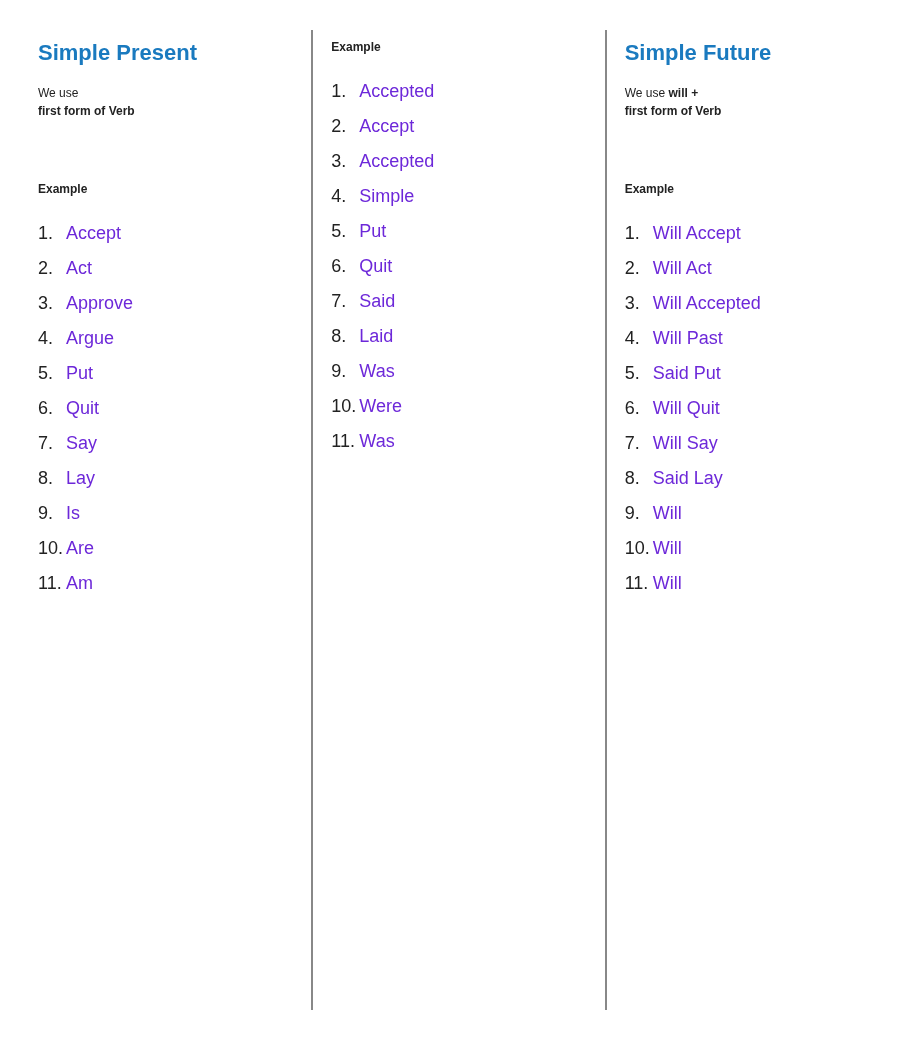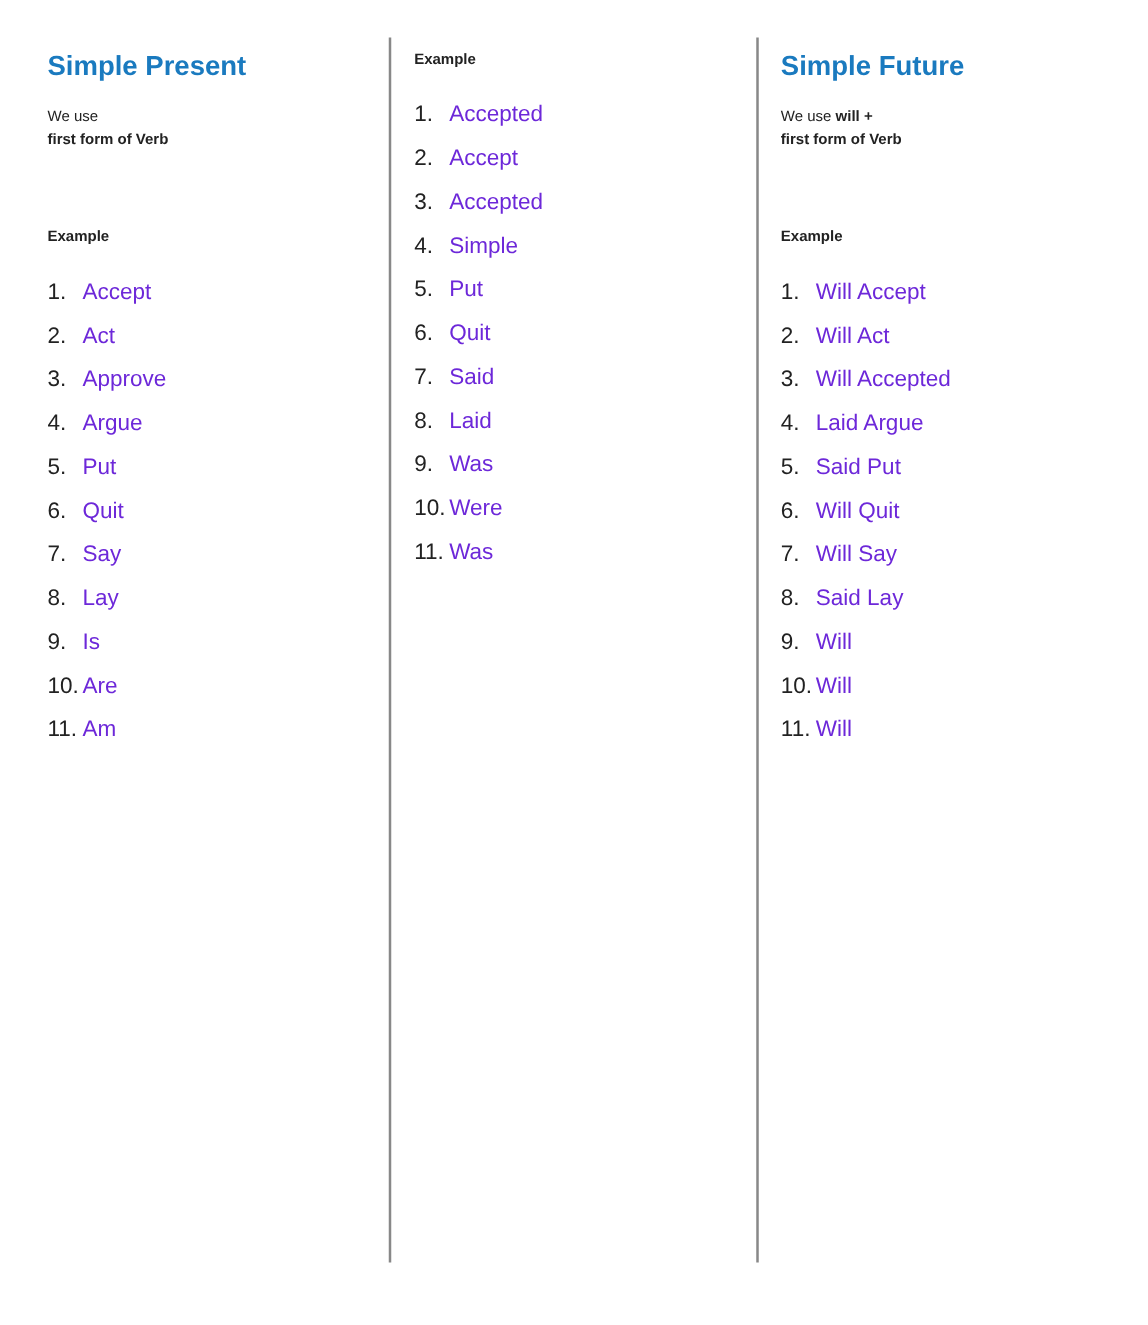--- a/index.html
+++ b/index.html
@@ -191,21 +191,21 @@
         <li>
           <span class="verb-num">2.</span>
           <span class="verb-word">Will Act</span>
         </li>
         <li>
           <span class="verb-num">3.</span>
           <span class="verb-word">Will Accepted</span>
         </li>
         <li>
           <span class="verb-num">4.</span>
-          <span class="verb-word">Laid Argue</span>
+          <span class="verb-word">Will Past</span>
         </li>
         <li>
           <span class="verb-num">5.</span>
           <span class="verb-word">Said Put</span>
         </li>
         <li>
           <span class="verb-num">6.</span>
           <span class="verb-word">Will Quit</span>
         </li>
         <li>

